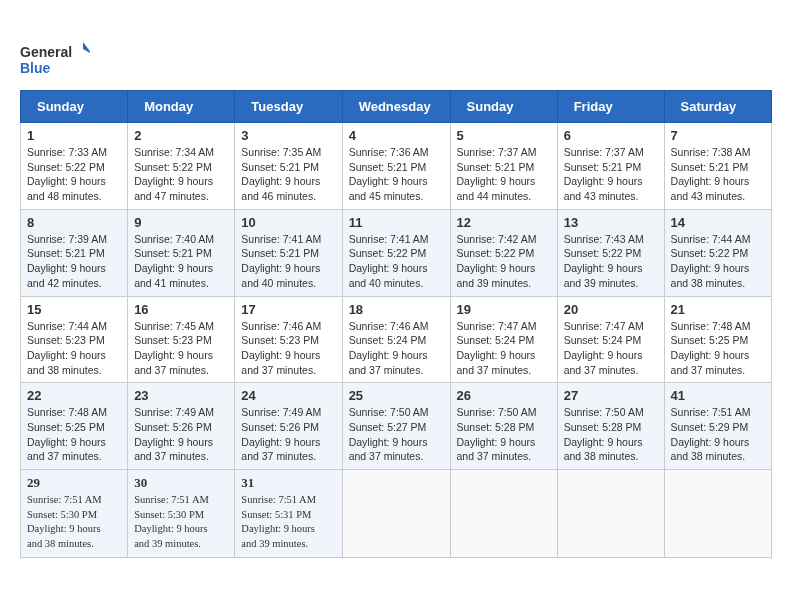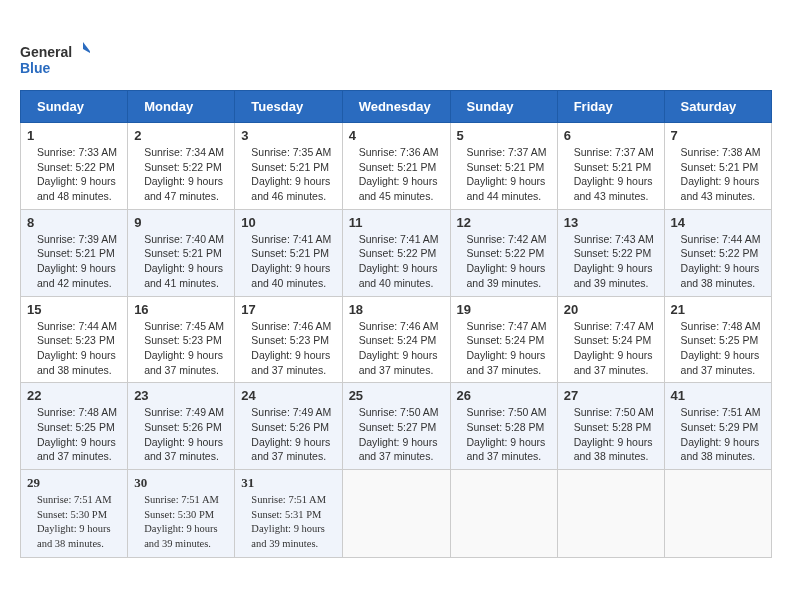--- a/index.html
+++ b/index.html
@@ -63,21 +63,20 @@
       font-size: 13px;
       font-weight: bold;
       color: #333;
       display: block;
       margin-bottom: 2px;
     }
     .day-info {
       color: #333;
       font-size: 10.5px;
       line-height: 1.4;
-      margin-left: 10px;
     }
     .empty-cell {
       background: #f9f9f9 !important;
     }
     .last-row td {
       background: #f0f4fb;
       font-family: Liberation Serif, serif;
     }
   </style>
 </head>

